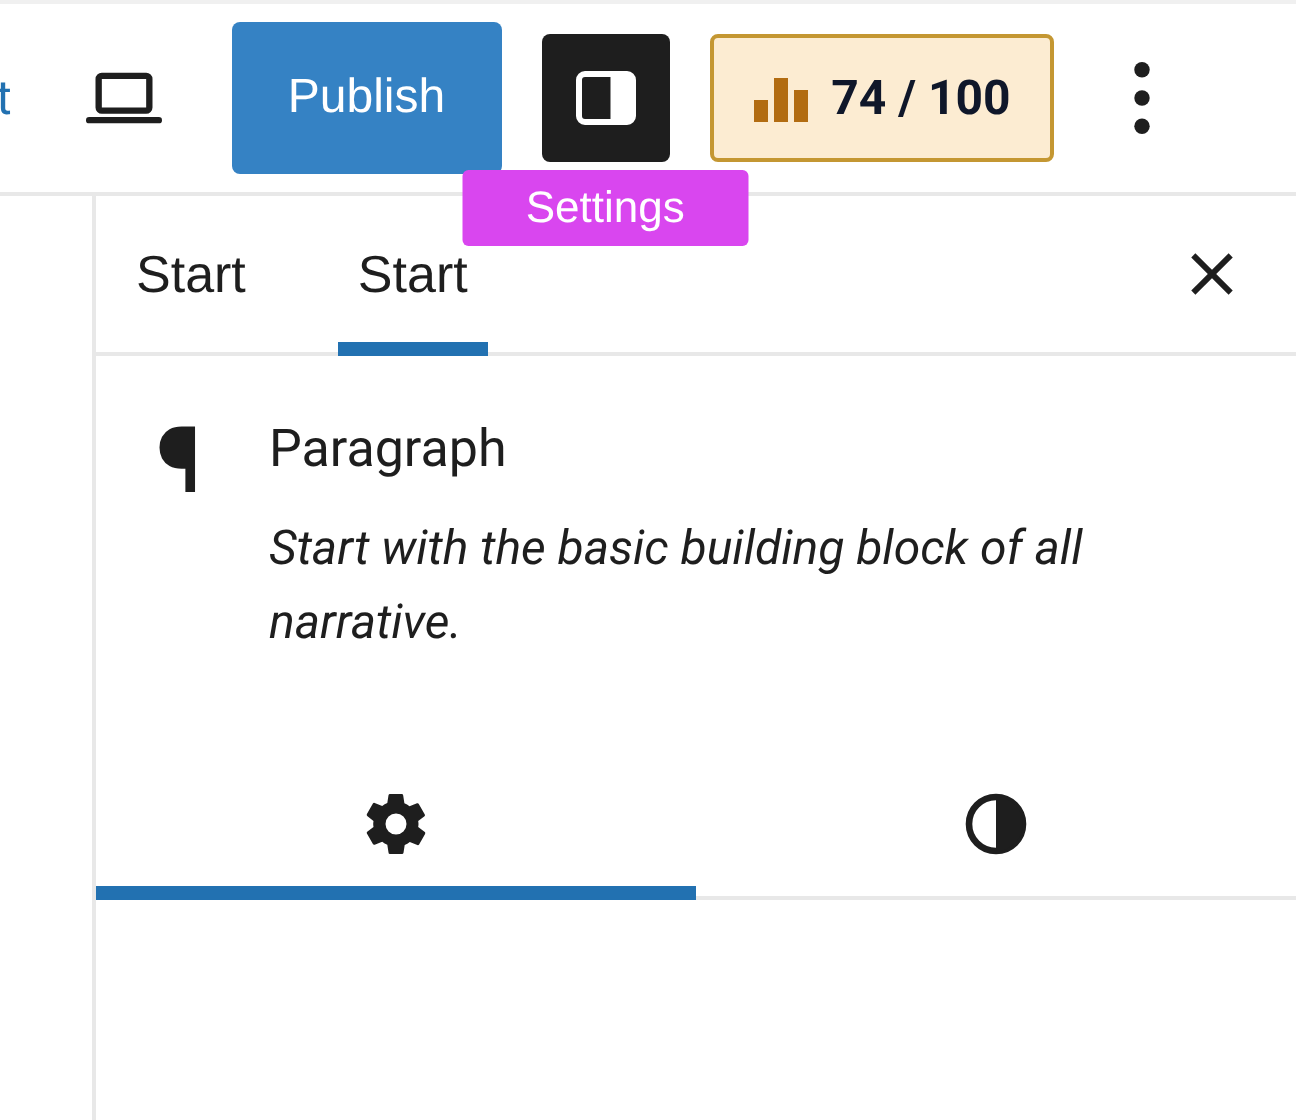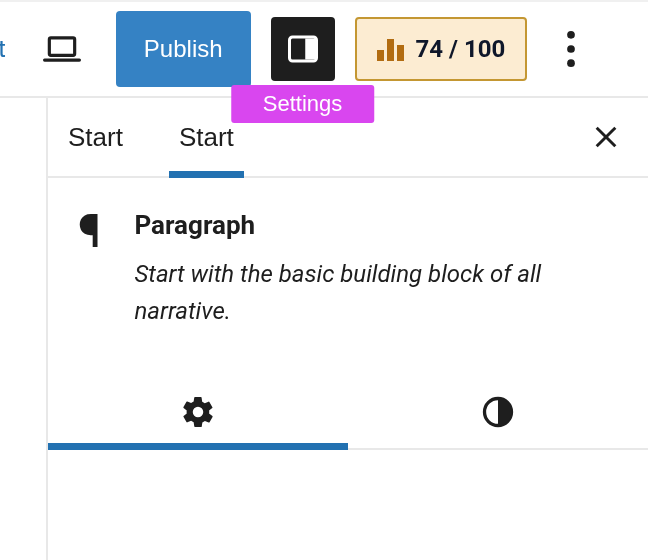--- a/index.html
+++ b/index.html
@@ -193,21 +193,21 @@
   .pilcrow {
     font-size: 46px;
     font-weight: 700;
     line-height: 1;
     margin-right: 34px;
     margin-top: -2px;
   }
   .block-text { flex: 1; }
   .block-title {
     font-size: 26px;
-    font-weight: 700;
+    font-weight: 400;
     margin-bottom: 16px;
   }
   .block-desc {
     font-size: 24px;
     line-height: 1.55;
     color: #1e1e1e;
     font-weight: 400;
     font-style: italic;
   }
   .subtabs {

